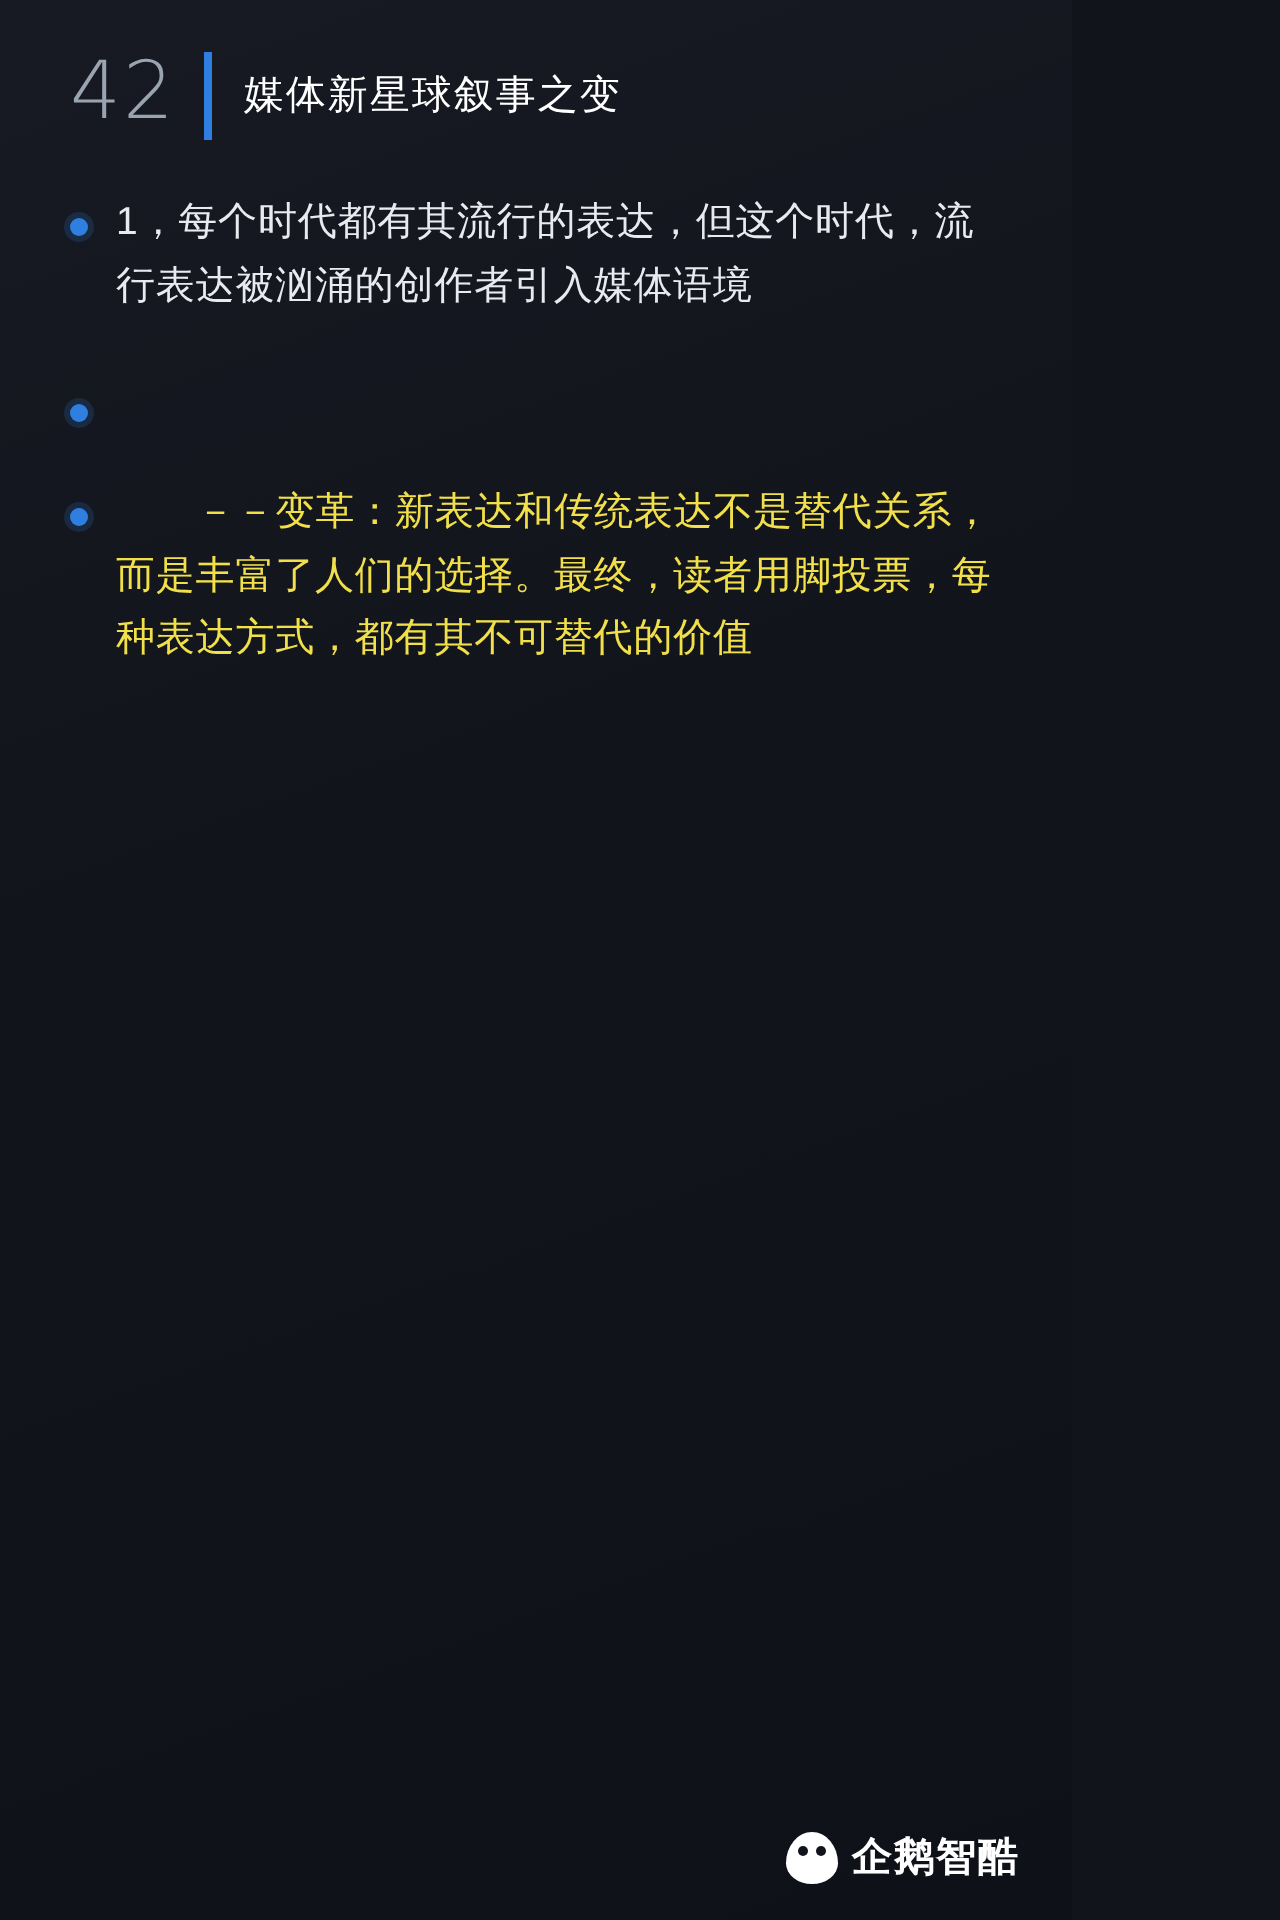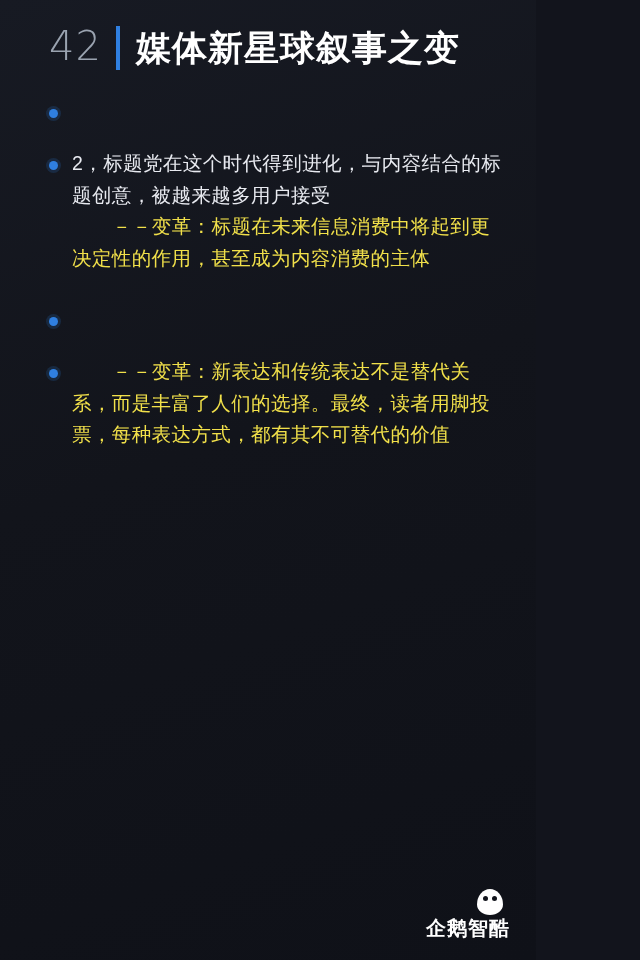--- a/index.html
+++ b/index.html
@@ -7,21 +7,21 @@
     margin: 0; padding: 0;
     width: 640px; height: 960px;
     background: #12141c;
     font-family: "Liberation Sans", sans-serif;
     overflow: hidden;
   }
   .page {
     position: relative;
     width: 536px; height: 960px;
     background: linear-gradient(160deg, #171a23 0%, #12141b 45%, #0f1118 100%);
-    padding: 26px 30px 0 43px;
+    padding: 26px 30px 0 29px;
   }
 
   
   .header {
     display: flex;
     align-items: center;
     margin-bottom: 26px;
   }
   .page-number {
     font-size: 40px;
@@ -33,22 +33,22 @@
     padding: 0 14px 4px 6px;
   }
   .header-rule {
     width: 4px;
     height: 44px;
     background: #2f7fe0;
     margin-right: 16px;
     flex: none;
   }
   .header-title {
-    font-size: 35px;
-    font-weight: bold;
+    font-size: 20px;
+    font-weight: normal;
     color: #ffffff;
     letter-spacing: 1px;
     line-height: 1.1;
   }
 
   
   .list { padding: 0 4px 0 2px; }
   .item {
     display: flex;
     align-items: flex-start;
@@ -78,22 +78,21 @@
     margin: 0;
     text-indent: 40px;
   }
 
   
   .footer {
     position: absolute;
     right: 26px;
     bottom: 18px;
     display: flex;
-    align-items: flex-end;
-    flex-direction: column;
+    align-items: center;
   }
   .logo-mark {
     width: 26px; height: 26px;
     background: #ffffff;
     border-radius: 50% 50% 50% 50%/ 60% 60% 40% 40%;
     position: relative;
     margin-right: 7px;
   }
   .logo-mark::before {
     content: "";
@@ -127,30 +126,24 @@
     <div class="page-number">42</div>
     <div class="header-rule"></div>
     <div class="header-title">媒体新星球叙事之变</div>
   </div>
 
   <div class="list">
 
     <div class="item">
       <div class="bullet"></div>
       <div class="item-body">
+        <p class="item-main">1，每个时代都有其流行的表达，但这个时代，流行表达被汹涌的创作者引入媒体语境</p>
       </div>
     </div>
 
-    <div class="item">
-      <div class="bullet"></div>
-      <div class="item-body">
-        <p class="item-main">2，标题党在这个时代得到进化，与内容结合的标题创意，被越来越多用户接受</p>
-        <p class="item-sub">－－变革：标题在未来信息消费中将起到更决定性的作用，甚至成为内容消费的主体</p>
-      </div>
-    </div>
 
     <div class="item">
       <div class="bullet"></div>
       <div class="item-body">
       </div>
     </div>
 
     <div class="item">
       <div class="bullet"></div>
       <div class="item-body">

